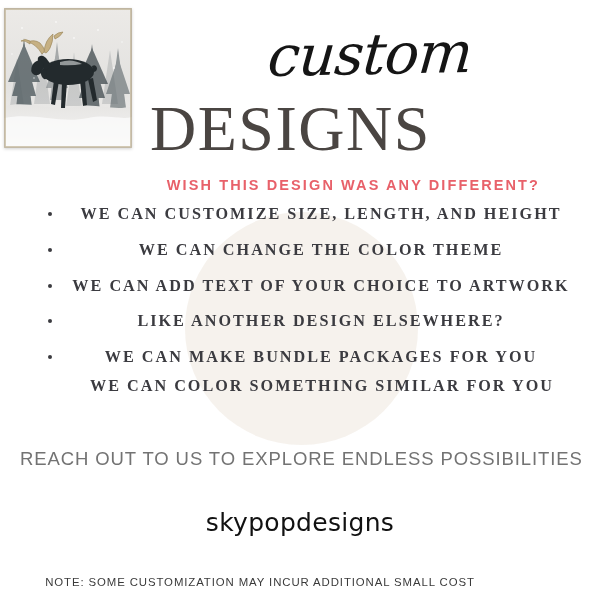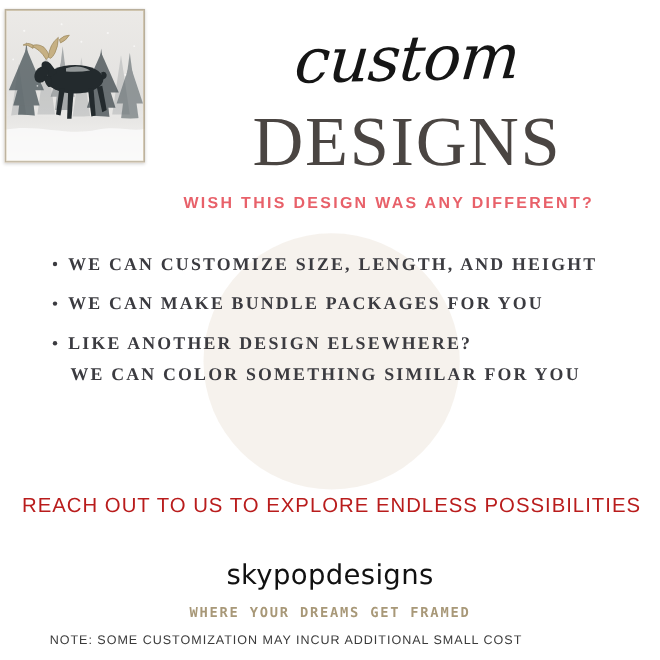--- a/index.html
+++ b/index.html
@@ -70,21 +70,20 @@
     letter-spacing: -1px;
     color: #151515;
     transform: skewX(-6deg) rotate(-1.2deg);
     transform-origin: center;
   }
   .serif-title {
     position: absolute;
     left: 150px;
     top: 96px;
     width: 440px;
-    text-align: center;
     z-index: 2;
     font-family: "Liberation Serif", serif;
     font-weight: 400;
     font-size: 64px;
     line-height: 1.02;
     letter-spacing: 1.5px;
     color: #4a4542;
   }
 
   .subtitle {
@@ -99,26 +98,27 @@
     font-size: 14.5px;
     letter-spacing: 2.1px;
     color: #e8616a;
     white-space: nowrap;
   }
 
   
   .bullet-list {
     position: absolute;
     left: 40px;
-    top: 230px;
+    top: 204px;
     width: 540px;
     z-index: 2;
     margin: 0;
     padding: 0;
     list-style: none;
+    text-align: center;
   }
   .bullet-item {
     position: relative;
     padding-left: 22px;
     margin-bottom: 15.5px;
     font-family: "Liberation Serif", serif;
     font-weight: 700;
     font-size: 16.2px;
     letter-spacing: 2.0px;
     color: #3b3b40;
@@ -145,21 +145,21 @@
     position: absolute;
     left: 20px;
     top: 448px;
     width: 560px;
     text-align: right;
     z-index: 2;
     font-family: "Liberation Sans", sans-serif;
     font-weight: 400;
     font-size: 18.5px;
     letter-spacing: 0.9px;
-    color: #b91c1c;
+    color: #737373;
     white-space: nowrap;
   }
 
   
   .brand {
     position: absolute;
     left: 0;
     top: 508px;
     width: 600px;
     text-align: center;
@@ -291,24 +291,25 @@
       </svg>
     </div>
   </div>
 
   <div class="script-title">custom</div>
   <div class="serif-title">DESIGNS</div>
   <div class="subtitle">WISH  THIS  DESIGN  WAS ANY DIFFERENT?</div>
 
   <ul class="bullet-list">
     <li class="bullet-item has-dot">WE CAN CUSTOMIZE SIZE, LENGTH, AND HEIGHT</li>
+    <li class="bullet-item has-dot">WE CAN CHANGE THE COLOR THEME</li>
+    <li class="bullet-item has-dot">WE CAN ADD TEXT OF YOUR CHOICE TO ARTWORK</li>
+    <li class="bullet-item has-dot">LIKE ANOTHER DESIGN ELSEWHERE?</li>
     <li class="bullet-item has-dot">WE CAN MAKE BUNDLE PACKAGES FOR YOU</li>
-    <li class="bullet-item has-dot">LIKE ANOTHER DESIGN ELSEWHERE?</li>
     <li class="bullet-item continuation">WE CAN COLOR SOMETHING SIMILAR FOR YOU</li>
   </ul>
 
   <div class="cta">REACH OUT TO US TO EXPLORE ENDLESS POSSIBILITIES</div>
 
   <div class="brand">skypopdesigns</div>
-  <div class="tagline">WHERE YOUR DREAMS GET FRAMED</div>
   <div class="note">NOTE: SOME CUSTOMIZATION MAY INCUR ADDITIONAL SMALL COST</div>
 
 </div>
 
 </body></html>

